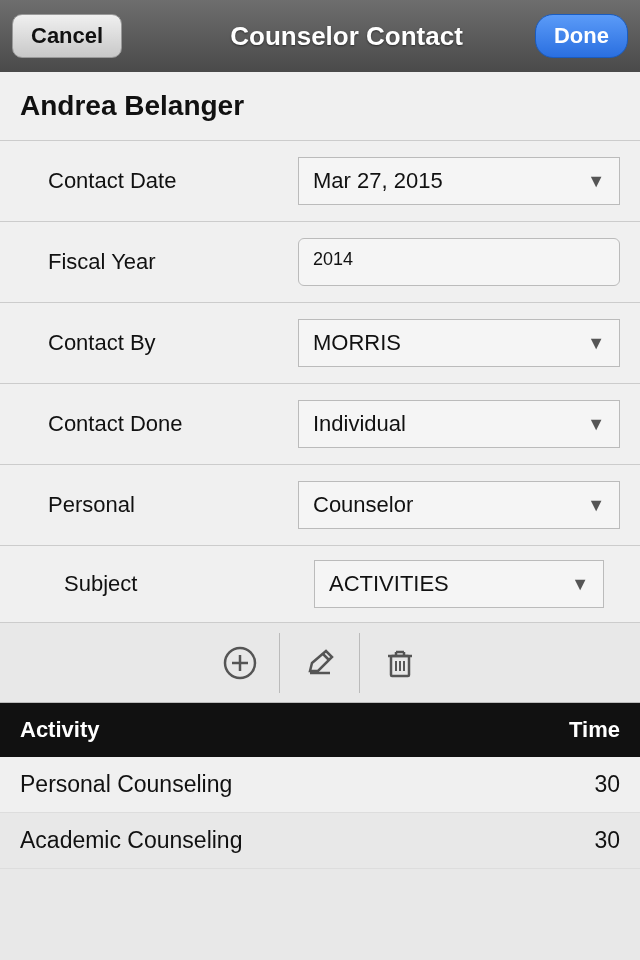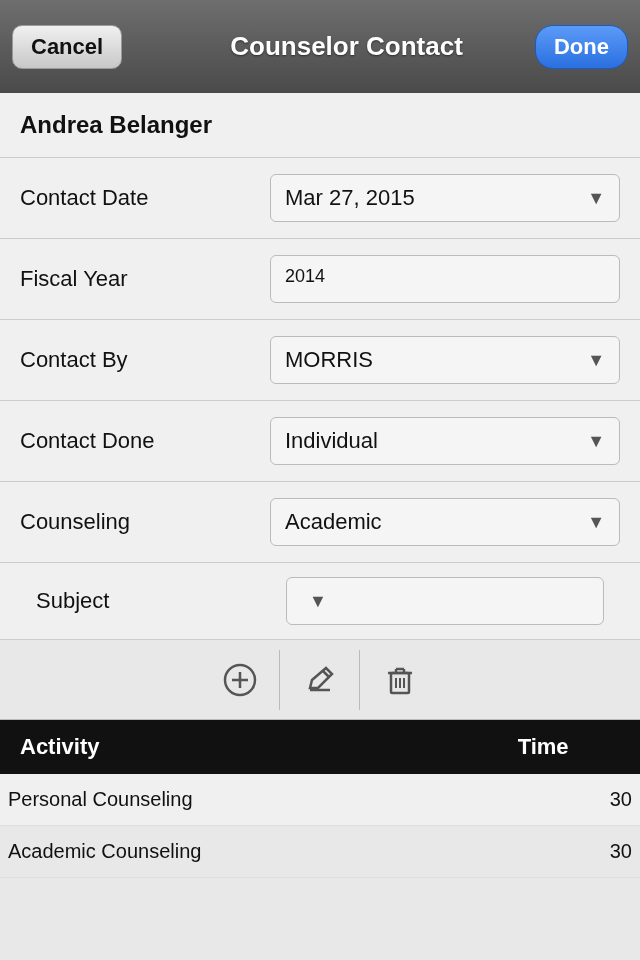--- a/index.html
+++ b/index.html
@@ -10,21 +10,21 @@
       background: #e8e8e8;
       overflow: hidden;
     }
 
     
     .nav-bar {
       display: flex;
       align-items: center;
       justify-content: space-between;
       background: linear-gradient(180deg, #6e6e6e 0%, #4a4a4a 100%);
-      height: 93px;
+      height: 72px;
       padding: 8px 12px;
     }
 
     .nav-cancel-btn {
       background: linear-gradient(180deg, #f0f0f0 0%, #c8c8c8 100%);
       border: 1px solid #999;
       border-radius: 10px;
       padding: 8px 18px;
       font-size: 22px;
       font-weight: bold;
@@ -61,21 +61,21 @@
     }
 
     .student-name-label {
       font-size: 24px;
       font-weight: bold;
       color: #111;
       min-width: 240px;
     }
 
     .student-name-value {
-      font-size: 24px;
+      font-size: 28px;
       font-weight: bold;
       color: #111;
     }
 
     
     .form-section {
       background: #f0f0f0;
     }
 
     .form-row {
@@ -83,33 +83,34 @@
       align-items: center;
       padding: 16px 20px;
       border-bottom: 1px solid #ccc;
       min-height: 66px;
     }
 
     .form-label {
       font-size: 22px;
       color: #111;
       min-width: 250px;
+      margin-left: 28px;
     }
 
     .form-field {
       flex: 1;
     }
 
     .dropdown-field {
       display: flex;
       align-items: center;
       justify-content: space-between;
       background: #f5f5f5;
       border: 1px solid #bbb;
-      border-radius: 6px;
+      border-radius: 0;
       padding: 10px 14px;
       font-size: 22px;
       color: #111;
       cursor: pointer;
       min-height: 48px;
       text-align: right;
     }
 
     .dropdown-arrow {
       font-size: 18px;
@@ -186,36 +187,36 @@
 
     .activity-table thead th {
       color: #fff;
       font-size: 22px;
       font-weight: bold;
       padding: 14px 20px;
       text-align: left;
     }
 
     .activity-table thead th:last-child {
-      text-align: center;
+      text-align: right;
     }
 
     .activity-table tbody tr {
       background: #f0f0f0;
       border-bottom: 1px solid #ddd;
     }
 
     .activity-table tbody tr:nth-child(even) {
       background: #e8e8e8;
     }
 
     .activity-table tbody td {
-      font-size: 20px;
-      color: #111;
-      padding: 14px 8px;
+      font-size: 23px;
+      color: #111;
+      padding: 14px 20px;
     }
 
     .activity-table tbody td:last-child {
       text-align: right;
       margin-top: 42px;
     }
 
     .activity-table-container {
       background: #a3a3a3;
     }
@@ -272,33 +273,34 @@
     <span class="form-label">Contact Done</span>
     <div class="form-field">
       <div class="dropdown-field">
         <span>Individual</span>
         <span class="dropdown-arrow">▼</span>
       </div>
     </div>
   </div>
 
   <div class="form-row">
-    <span class="form-label">Counseling</span>
+    <span class="form-label">Personal</span>
     <div class="form-field">
       <div class="dropdown-field">
-        <span>Academic</span>
+        <span>Counselor</span>
         <span class="dropdown-arrow">▼</span>
       </div>
     </div>
   </div>
 
   <div class="form-row-partial">
     <span class="form-label" style="font-size:22px; color:#111; min-width:250px;">Subject</span>
     <div class="form-field">
       <div class="dropdown-field" style="overflow:hidden; max-height:40px;">
+        <span>ACTIVITIES</span>
         <span class="dropdown-arrow">▼</span>
       </div>
     </div>
   </div>
 
 </div>
 
 <div class="toolbar">
   <button class="toolbar-btn" title="Add">
     <svg viewBox="0 0 36 36">

